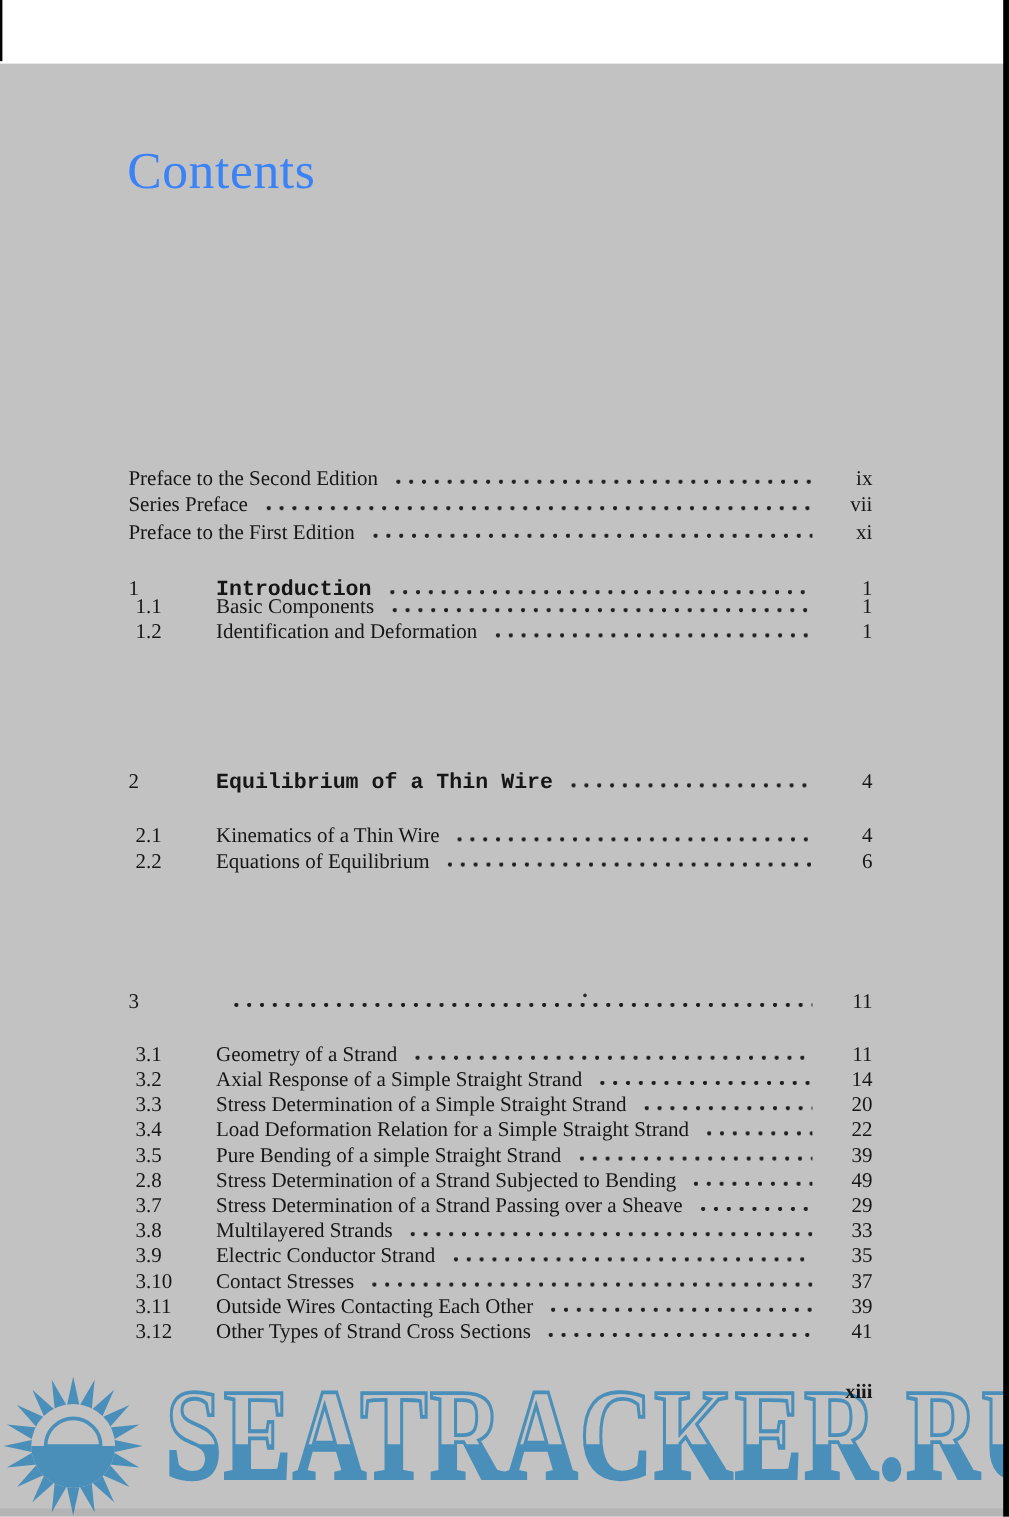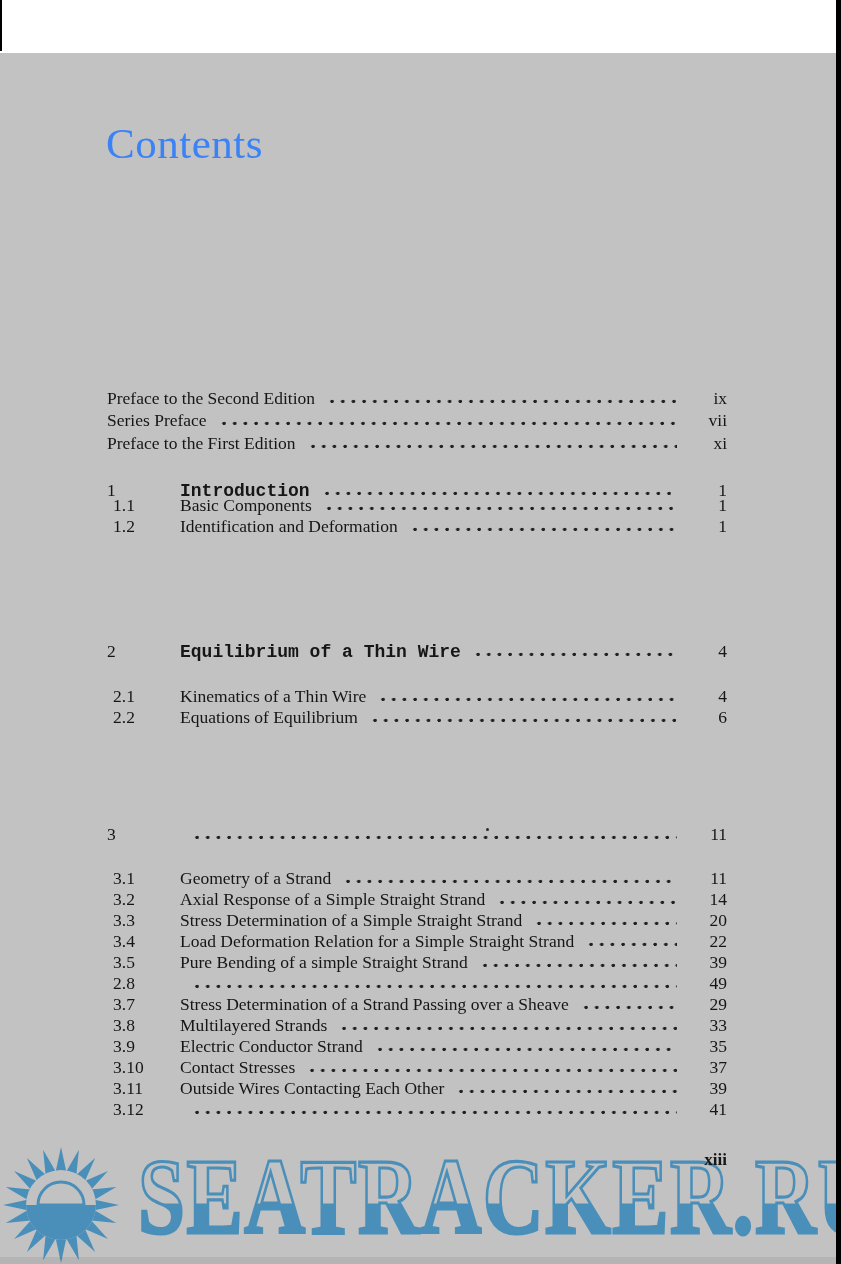--- a/index.html
+++ b/index.html
@@ -178,20 +178,21 @@
       <span class="col-page">22</span>
     </div>
     <div class="row section">
       <span class="col-num">3.5</span>
       <span class="col-title">Pure Bending of a simple Straight Strand</span>
       <span class="leader"></span>
       <span class="col-page">39</span>
     </div>
     <div class="row section">
       <span class="col-num">2.8</span>
+      <span class="col-title">Stress Determination of a Strand Subjected to Bending</span>
       <span class="leader"></span>
       <span class="col-page">49</span>
     </div>
     <div class="row section">
       <span class="col-num">3.7</span>
       <span class="col-title">Stress Determination of a Strand Passing over a Sheave</span>
       <span class="leader"></span>
       <span class="col-page">29</span>
     </div>
     <div class="row section">
@@ -213,20 +214,21 @@
       <span class="col-page">37</span>
     </div>
     <div class="row section">
       <span class="col-num">3.11</span>
       <span class="col-title">Outside Wires Contacting Each Other</span>
       <span class="leader"></span>
       <span class="col-page">39</span>
     </div>
     <div class="row section">
       <span class="col-num">3.12</span>
+      <span class="col-title">Other Types of Strand Cross Sections</span>
       <span class="leader"></span>
       <span class="col-page">41</span>
     </div>
   </div>
 
 <div class="folio">xiii</div>
 
 <div class="watermark">
   <svg class="wm-sun" viewBox="0 0 120 120" aria-hidden="true">
     <polygon id="sun-rays" points="60.0,2.0 65.3,26.4 77.9,4.8 75.4,29.7 94.1,13.1 84.0,36.0 106.9,25.9 90.3,44.6 115.2,42.1 93.6,54.7 118.0,60.0 93.6,65.3 115.2,77.9 90.3,75.4 106.9,94.1 84.0,84.0 94.1,106.9 75.4,90.3 77.9,115.2 65.3,93.6 60.0,118.0 54.7,93.6 42.1,115.2 44.6,90.3 25.9,106.9 36.0,84.0 13.1,94.1 29.7,75.4 4.8,77.9 26.4,65.3 2.0,60.0 26.4,54.7 4.8,42.1 29.7,44.6 13.1,25.9 36.0,36.0 25.9,13.1 44.6,29.7 42.1,4.8 54.7,26.4" fill="#4a8fba"></polygon>

